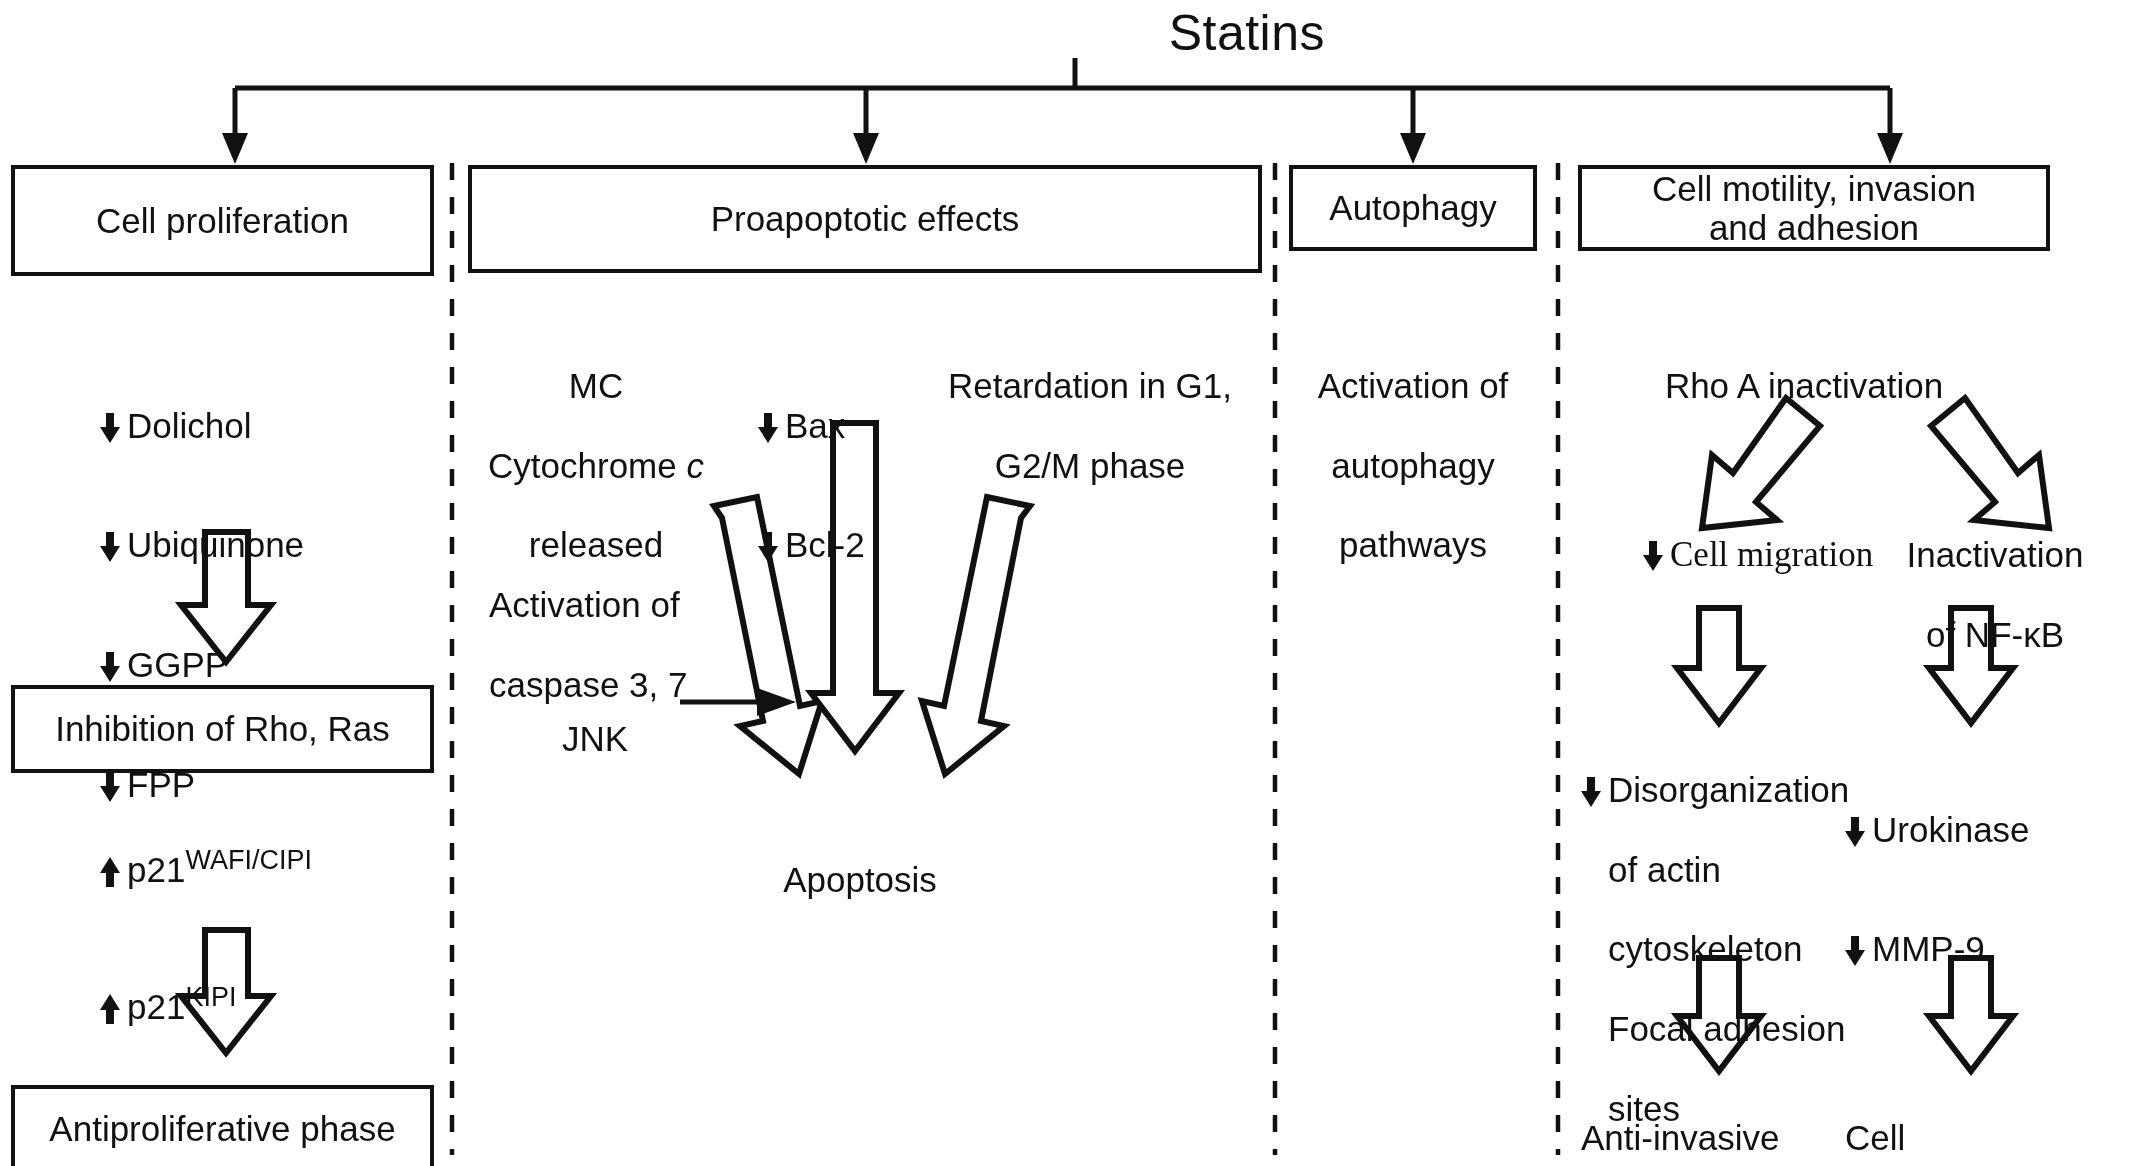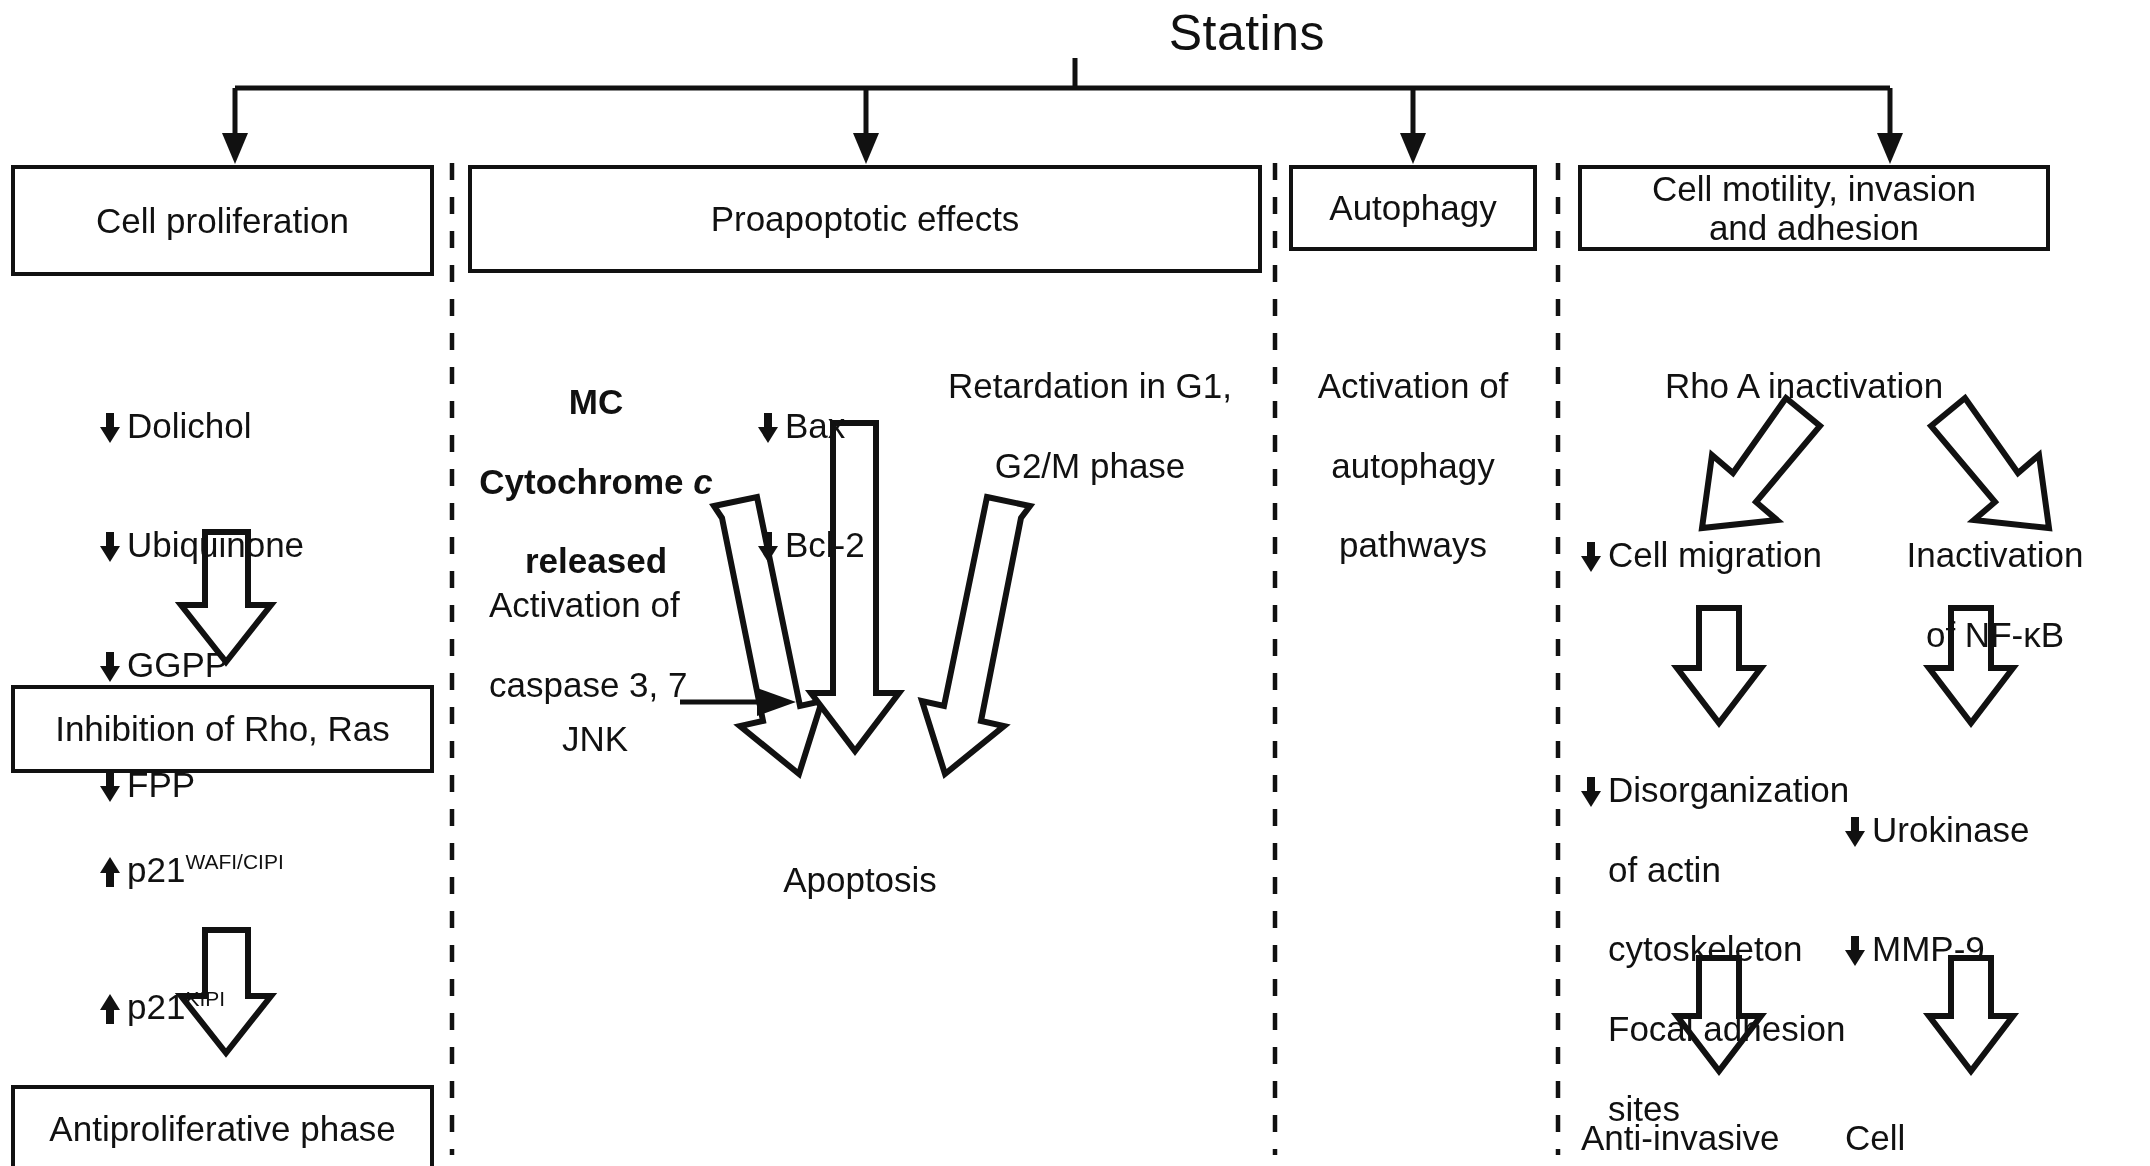--- a/index.html
+++ b/index.html
@@ -20,21 +20,21 @@
 
   
   .plainbox{box-sizing:border-box;border:4px solid #111;background:#fff;
             display:flex;align-items:center;justify-content:center;text-align:center;margin-top:30px;}
   .plainbox span{font-size:35px;line-height:1.1;}
 
   
   .txt{font-size:35px;line-height:1.14;white-space:pre-line;}
   .txt.c{text-align:center;}
   .txt.l{text-align:left;}
-  .sup{font-size:21px;vertical-align:super;line-height:0;}
+  .sup{font-size:27px;vertical-align:super;line-height:0;}
   .ital{font-style:italic;}
 
   
   .sarrow{display:inline-block;position:relative;width:20px;height:30px;
           vertical-align:-5px;margin-right:7px;}
   .sarrow i{position:absolute;left:6px;top:0;width:8px;height:17px;background:#111;}
   .sarrow b{position:absolute;left:0;top:14px;width:0;height:0;
             border-left:10px solid transparent;border-right:10px solid transparent;
             border-top:16px solid #111;}
   .sarrow.up i{top:13px;}
@@ -144,21 +144,21 @@
     </div>
     <div>
       <span class="sarrow up"><i></i><b></b></span><span>p21</span><span class="sup">KIPI</span>
     </div>
   </div>
 
   <div class="abs plainbox" style="left:11px;top:1055px;width:423px;height:88px;">
     <span>Antiproliferative phase</span>
   </div>
 
-  <div class="abs txt c" style="left:476px;top:342px;width:240px;font-weight:bold;">
+  <div class="abs txt c" style="left:476px;top:326px;width:240px;">
     <div>MC</div>
     <div><span>Cytochrome </span><span class="ital">c</span></div>
     <div>released</div>
   </div>
 
   <div class="abs txt l" style="left:758px;top:326px;">
     <div>
       <span class="sarrow"><i></i><b></b></span><span>Bax</span>
     </div>
     <div>
@@ -187,21 +187,21 @@
   <div class="abs txt c" style="left:1289px;top:326px;width:248px;">
     <div>Activation of</div>
     <div>autophagy</div>
     <div>pathways</div>
   </div>
 
   <div class="abs txt c" style="left:1578px;top:326px;width:452px;">
     <span>Rho A inactivation</span>
   </div>
 
-  <div class="abs txt l" style="left:1581px;top:495px;">
+  <div class="abs txt l" style="left:1643px;top:495px;font-family:Liberation Serif, serif;">
     <span class="sarrow"><i></i><b></b></span><span>Cell migration</span>
   </div>
 
   <div class="abs txt c" style="left:1845px;top:495px;width:300px;">
     <div>Inactivation</div>
     <div>of NF-κB</div>
   </div>
 
   <div class="abs txt l" style="left:1581px;top:730px;width:400px;">
     <div><span class="sarrow"><i></i><b></b></span><span>Disorganization</span></div>

